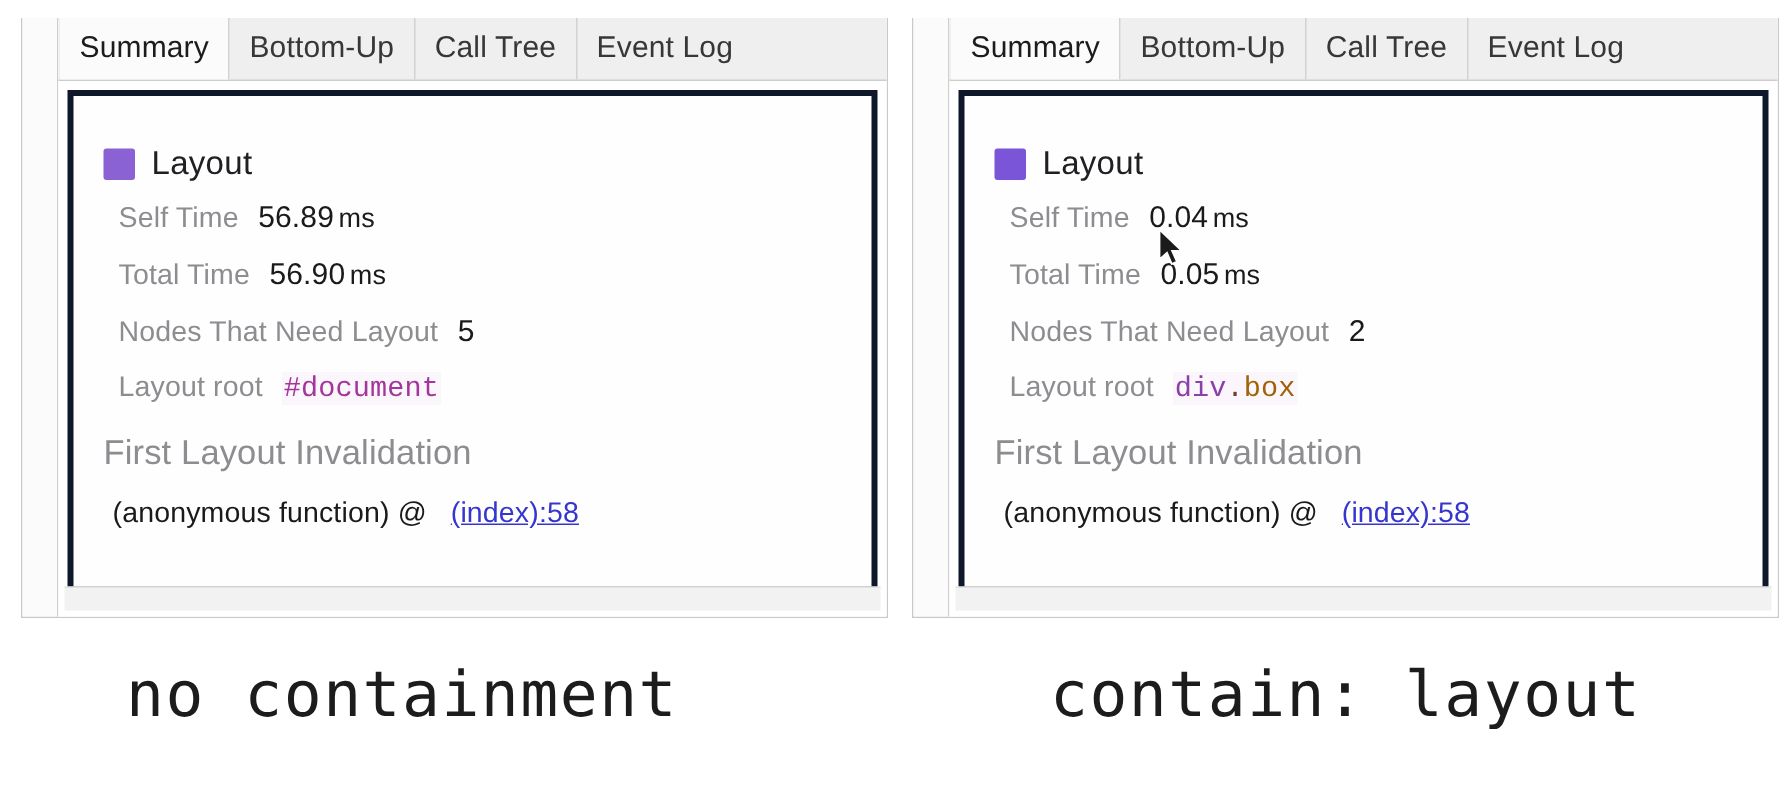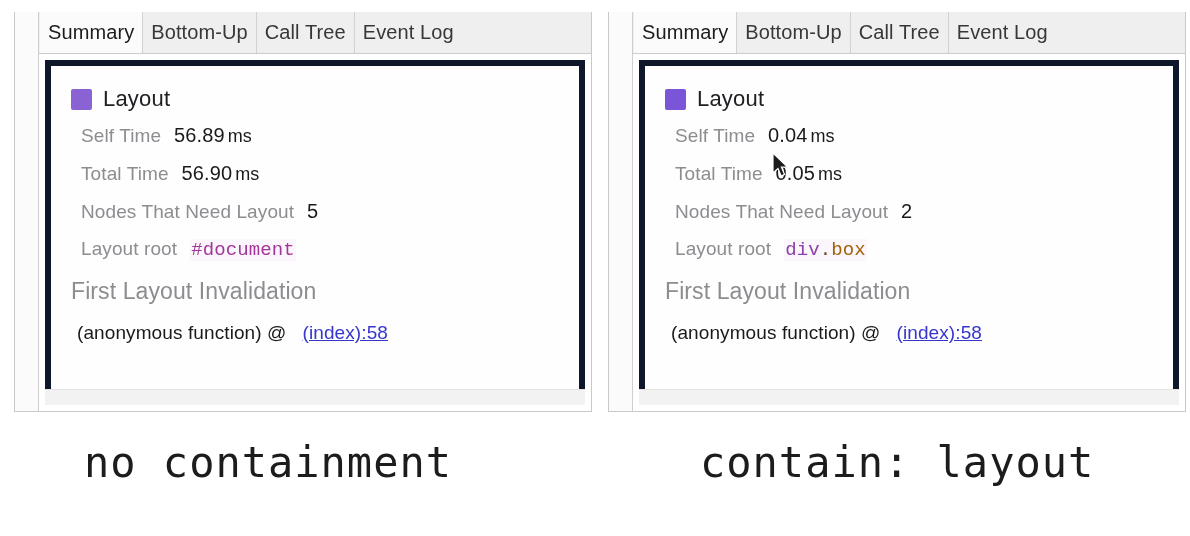--- a/index.html
+++ b/index.html
@@ -62,21 +62,21 @@
     background: #efefef;
     border-bottom: 1px solid #cdcdcd;
     display: flex;
     align-items: stretch;
     box-sizing: border-box;
     padding-left: 1px;
   }
   .tab {
     display: flex;
     align-items: center;
-    padding: 0 8px;
+    padding: 0 13px;
     font-size: 20px;
     color: #37373a;
     background: transparent;
     border-right: 1px solid #d2d2d2;
     box-sizing: border-box;
     white-space: nowrap;
     letter-spacing: 0.1px;
   }
   .tab.active {
     background: #fbfbfb;
@@ -92,23 +92,23 @@
     padding: 16px 0 0 0;
     box-sizing: border-box;
   }
   .card {
     position: absolute;
     left: 6px;
     right: 6px;
     top: 6px;
     bottom: 16px;
     background: #fefefe;
-    border: 6px solid #0f172a;
-    box-sizing: border-box;
-    padding: 16px 20px 0 20px;
+    border: 4px solid #0f172a;
+    box-sizing: border-box;
+    padding: 28px 20px 0 20px;
   }
   .card::after {
     content: "";
     position: absolute;
     left: -6px; right: -6px;
     bottom: -16px;
     height: 15px;
     background: #f2f2f2;
     border-top: 1px solid #e3e3e3;
   }

